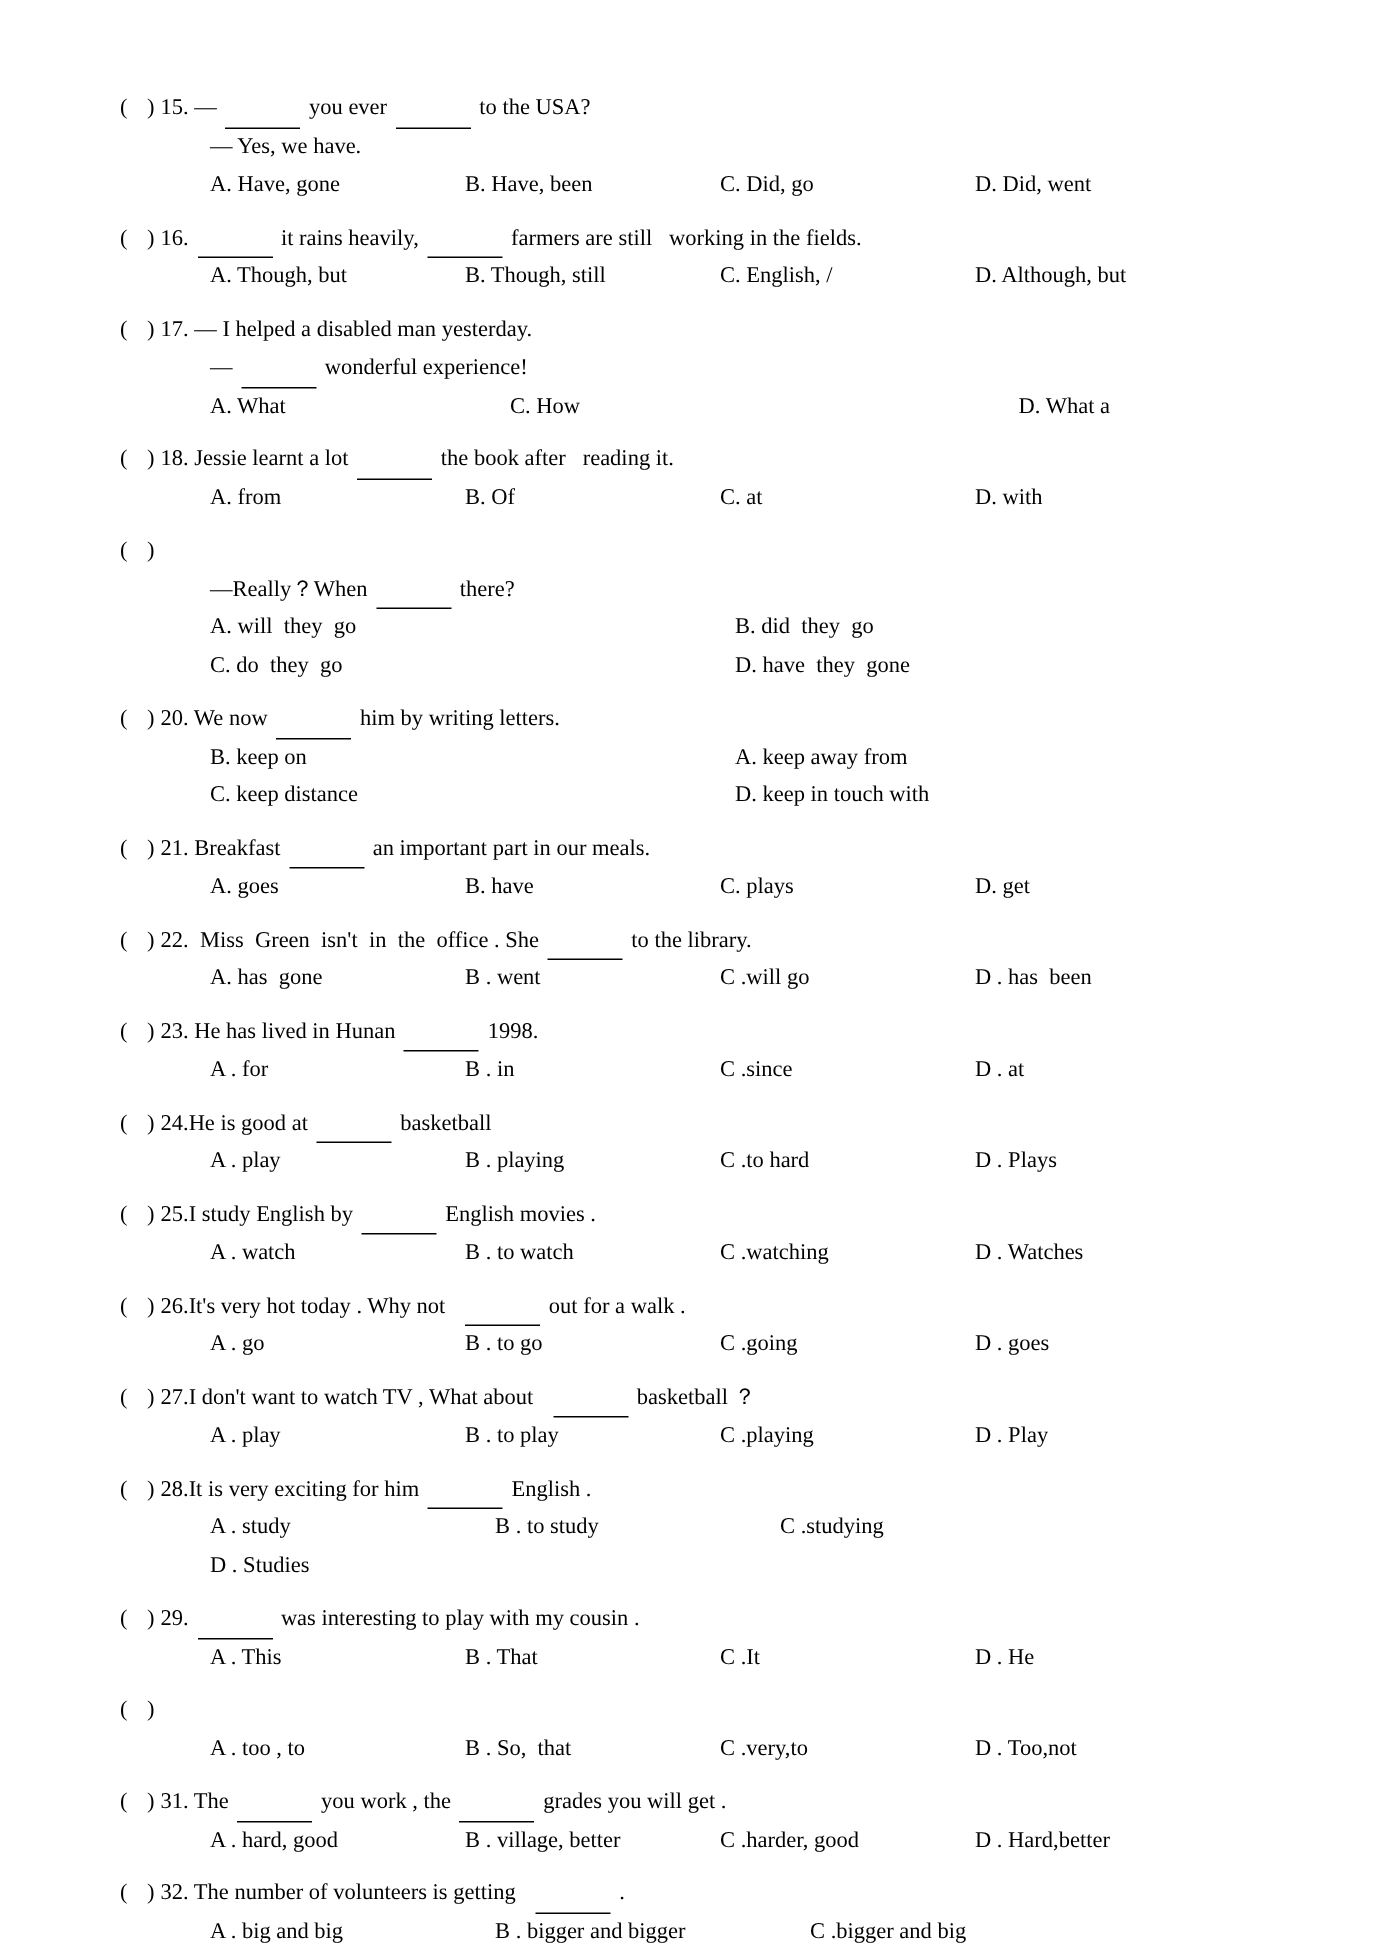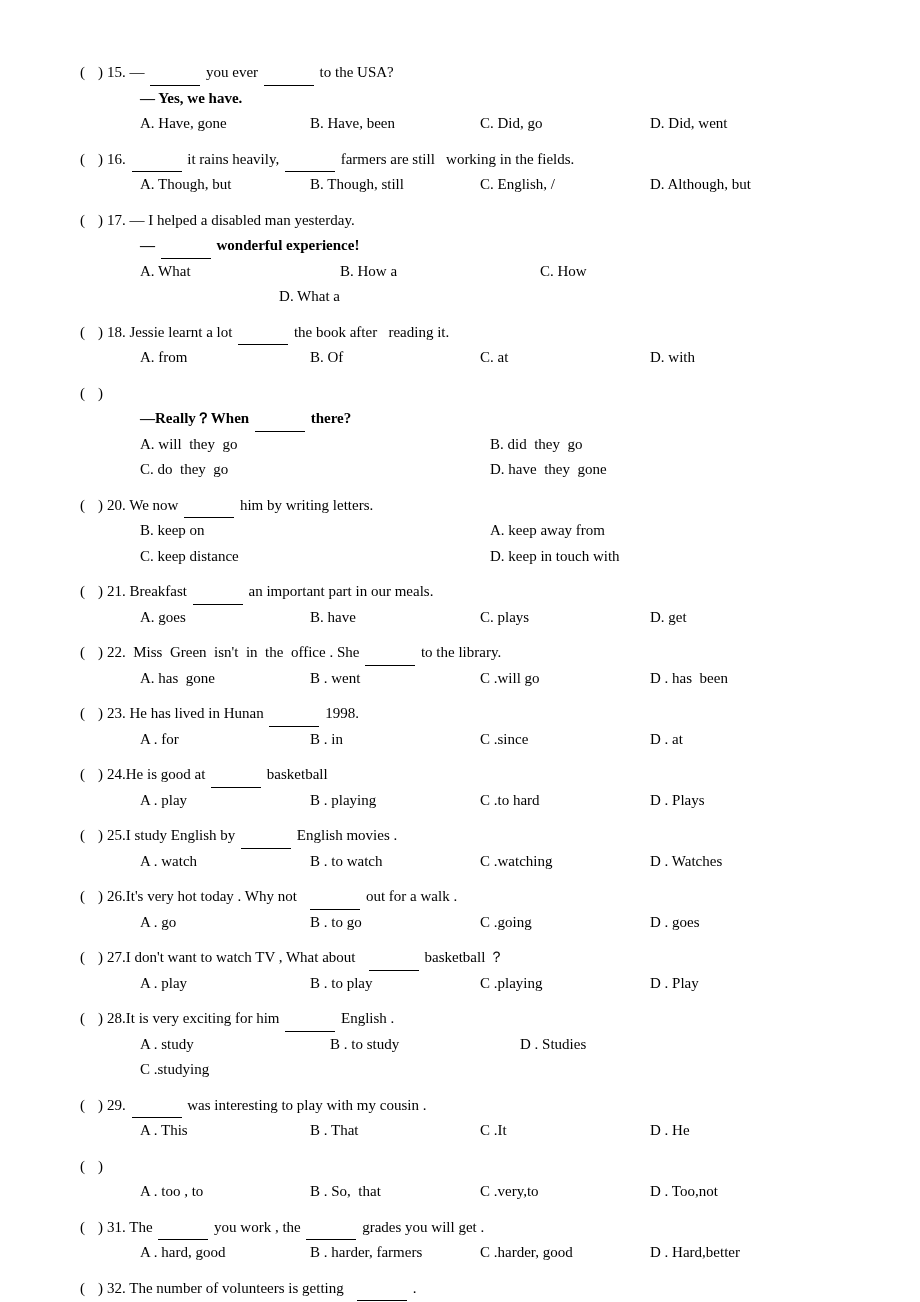--- a/index.html
+++ b/index.html
@@ -30,21 +30,20 @@
       display: inline-block;
       min-width: 14px;
     }
     .option {
       display: inline-block;
       min-width: 180px;
     }
     .sub-line {
       margin-left: 60px;
       line-height: 1.7;
-      font-weight: bold;
     }
     .blank {
       display: inline-block;
       min-width: 50px;
       border-bottom: 1px solid #000;
       vertical-align: bottom;
       margin: 0 2px;
     }
     .options-two-col {
       display: grid;
@@ -96,21 +95,20 @@
 
   <div class="question-block">
     <div class="question-line">
       <span class="paren">(</span>
       <span> )</span>
       <span>17. — I helped a disabled man yesterday.</span>
     </div>
     <div class="sub-line">— <span class="blank"></span> wonderful experience!</div>
     <div class="options-four">
       <span class="option" style="min-width:200px;">A. What</span>
-      <span class="option" style="min-width:200px;">B. How a</span>
       <span class="option" style="min-width:200px;">C. How</span>
       <span class="option" style="min-width:200px;text-align:right;">D. What a</span>
     </div>
   </div>
 
   <div class="question-block">
     <div class="question-line">
       <span class="paren">(</span>
       <span> )</span>
       <span>18. Jessie learnt a lot <span class="blank"></span> the book after &nbsp; reading it.</span>
@@ -251,22 +249,22 @@
 
   <div class="question-block">
     <div class="question-line">
       <span class="paren">(</span>
       <span> )</span>
       <span>28.It is very exciting for him <span class="blank"></span> English .</span>
     </div>
     <div class="options-four">
       <span class="option" style="min-width:190px;">A . study</span>
       <span class="option" style="min-width:190px;">B . to study</span>
+      <span class="option" style="min-width:190px;">C .studying</span>
       <span class="option" style="min-width:190px;">D . Studies</span>
-      <span class="option" style="min-width:190px;">C .studying</span>
     </div>
   </div>
 
   <div class="question-block">
     <div class="question-line">
       <span class="paren">(</span>
       <span> )</span>
       <span>29. <span class="blank"></span> was interesting to play with my cousin .</span>
     </div>
     <div class="options-four">
@@ -291,21 +289,21 @@
   </div>
 
   <div class="question-block">
     <div class="question-line">
       <span class="paren">(</span>
       <span> )</span>
       <span>31. The <span class="blank"></span> you work , the <span class="blank"></span> grades you will get .</span>
     </div>
     <div class="options-four">
       <span class="option">A . hard, good</span>
-      <span class="option">B . harder, farmers</span>
+      <span class="option">B . village, better</span>
       <span class="option">C .harder, good</span>
       <span class="option">D . Hard,better</span>
     </div>
   </div>
 
   <div class="question-block">
     <div class="question-line">
       <span class="paren">(</span>
       <span> )</span>
       <span>32. The number of volunteers is getting &nbsp; <span class="blank"></span> .</span>

